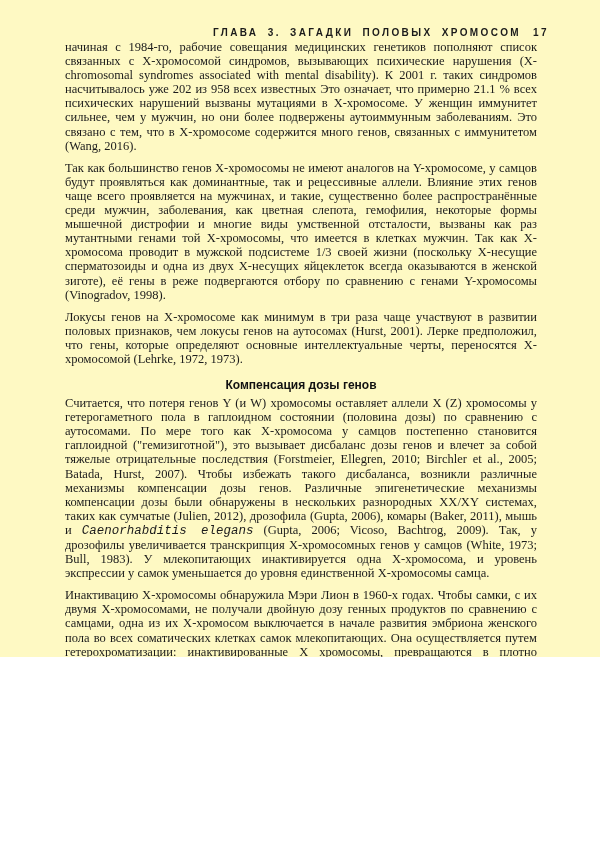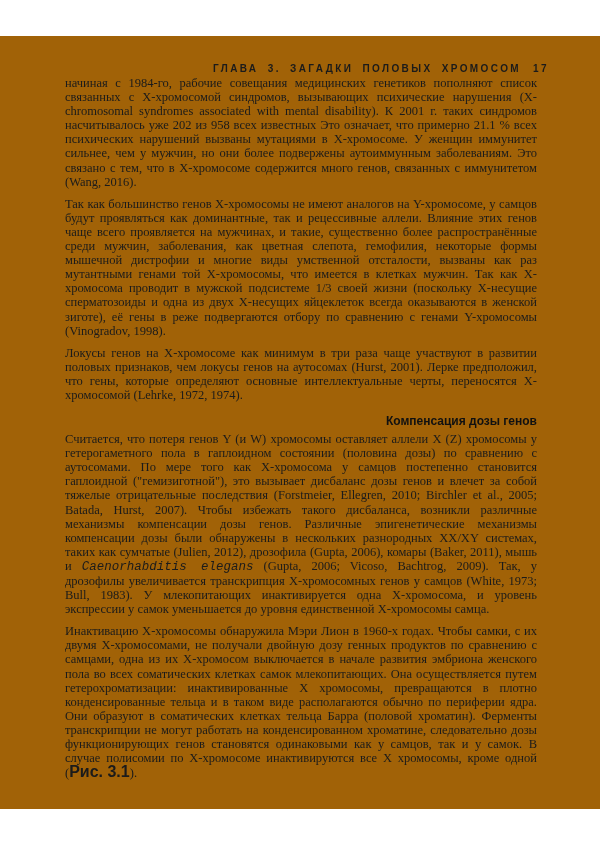--- a/index.html
+++ b/index.html
@@ -3,25 +3,24 @@
 <meta charset="utf-8">
 <style>
   html, body {
     margin: 0;
     padding: 0;
     background: #ffffff;
   }
   .page {
     position: relative;
     width: 600px;
-    height: 773px;
-    background: #a16207;
+    height: 657px;
+    background: #fef9c3;
     overflow: hidden;
     color: #1a1a1a;
-    margin-top: 36px;
   }
   .running-header {
     position: absolute;
     top: 27px;
     left: 65px;
     width: 484px;
     text-align: right;
     font-family: "Liberation Sans", sans-serif;
     font-weight: bold;
     font-size: 10px;
@@ -48,21 +47,21 @@
   .para {
     margin: 0 0 8px 0;
     padding: 0;
   }
   .subhead {
     font-family: "Liberation Sans", sans-serif;
     font-size: 12px;
     font-weight: bold;
     line-height: 14px;
     margin: 12px 0 4px 0;
-    text-align: right;
+    text-align: center;
     color: #111111;
   }
   .species {
     font-style: italic;
     font-family: Liberation Mono, monospace;
   }
   .figref {
     font-family: "Liberation Sans", sans-serif;
     font-weight: bold;
     font-size: 16px;
@@ -74,21 +73,21 @@
 <div class="page">
 
   <div class="running-header"><span class="chapter">ГЛАВА 3. ЗАГАДКИ ПОЛОВЫХ ХРОМОСОМ</span><span class="pagenum">17</span></div>
 
   <div class="content">
 
     <p class="para">начиная с 1984-го, рабочие совещания медицинских генетиков пополняют список связанных с Х-хромосомой синдромов, вызывающих психические нарушения (X-chromosomal syndromes associated with mental disability). К 2001 г. таких синдромов насчитывалось уже 202 из 958 всех известных Это означает, что примерно 21.1 % всех психических нарушений вызваны мутациями в Х-хромосоме. У женщин иммунитет сильнее, чем у мужчин, но они более подвержены аутоиммунным заболеваниям. Это связано с тем, что в Х-хромосоме содержится много генов, связанных с иммунитетом (Wang, 2016).</p>
 
     <p class="para">Так как большинство генов Х-хромосомы не имеют аналогов на Y-хромосоме, у самцов будут проявляться как доминантные, так и рецессивные аллели. Влияние этих генов чаще всего проявляется на мужчинах, и такие, существенно более распространённые среди мужчин, заболевания, как цветная слепота, гемофилия, некоторые формы мышечной дистрофии и многие виды умственной отсталости, вызваны как раз мутантными генами той Х-хромосомы, что имеется в клетках мужчин. Так как Х-хромосома проводит в мужской подсистеме 1/3 своей жизни (поскольку Х-несущие сперматозоиды и одна из двух Х-несущих яйцеклеток всегда оказываются в женской зиготе), её гены в реже подвергаются отбору по сравнению с генами Y-хромосомы (Vinogradov, 1998).</p>
 
-    <p class="para">Локусы генов на Х-хромосоме как минимум в три раза чаще участвуют в развитии половых признаков, чем локусы генов на аутосомах (Hurst, 2001). Лерке предположил, что гены, которые определяют основные интеллектуальные черты, переносятся Х-хромосомой (Lehrke, 1972, 1974).</p>
+    <p class="para">Локусы генов на Х-хромосоме как минимум в три раза чаще участвуют в развитии половых признаков, чем локусы генов на аутосомах (Hurst, 2001). Лерке предположил, что гены, которые определяют основные интеллектуальные черты, переносятся Х-хромосомой (Lehrke, 1972, 1973).</p>
 
     <h2 class="subhead">Компенсация дозы генов</h2>
 
     <p class="para"><span>Считается, что потеря генов Y (и W) хромосомы оставляет аллели X (Z) хромосомы у гетерогаметного пола в гаплоидном состоянии (половина дозы) по сравнению с аутосомами. По мере того как Х-хромосома у самцов постепенно становится гаплоидной ("гемизиготной"), это вызывает дисбаланс дозы генов и влечет за собой тяжелые отрицательные последствия (Forstmeier, Ellegren, 2010; Birchler et al., 2005; Batada, Hurst, 2007). Чтобы избежать такого дисбаланса, возникли различные механизмы компенсации дозы генов. Различные эпигенетические механизмы компенсации дозы были обнаружены в нескольких разнородных XX/XY системах, таких как сумчатые (Julien, 2012), дрозофила (Gupta, 2006), комары (Baker, 2011), мышь и </span><i class="species">Caenorhabditis elegans</i><span> (Gupta, 2006; Vicoso, Bachtrog, 2009). Так, у дрозофилы увеличивается транскрипция Х-хромосомных генов у самцов (White, 1973; Bull, 1983). У млекопитающих инактивируется одна Х-хромосома, и уровень экспрессии у самок уменьшается до уровня единственной Х-хромосомы самца.</span></p>
 
 
     <p class="para"><span>Инактивацию Х-хромосомы обнаружила Мэри Лион в 1960-х годах. Чтобы самки, с их двумя Х-хромосомами, не получали двойную дозу генных продуктов по сравнению с самцами, одна из их Х-хромосом выключается в начале развития эмбриона женского пола во всех соматических клетках самок млекопитающих. Она осуществляется путем гетерохроматизации: инактивированные Х хромосомы, превращаются в плотно конденсированные тельца и в таком виде располагаются обычно по периферии ядра. Они образуют в соматических клетках тельца Барра (половой хроматин). Ферменты транскрипции не могут работать на конденсированном хроматине, следовательно дозы функционирующих генов становятся одинаковыми как у самцов, так и у самок. В случае полисомии по Х-хромосоме инактивируются все Х хромосомы, кроме одной (</span><b class="figref">Рис. 3.1</b><span>).</span></p>
 
   </div>
 </div>

